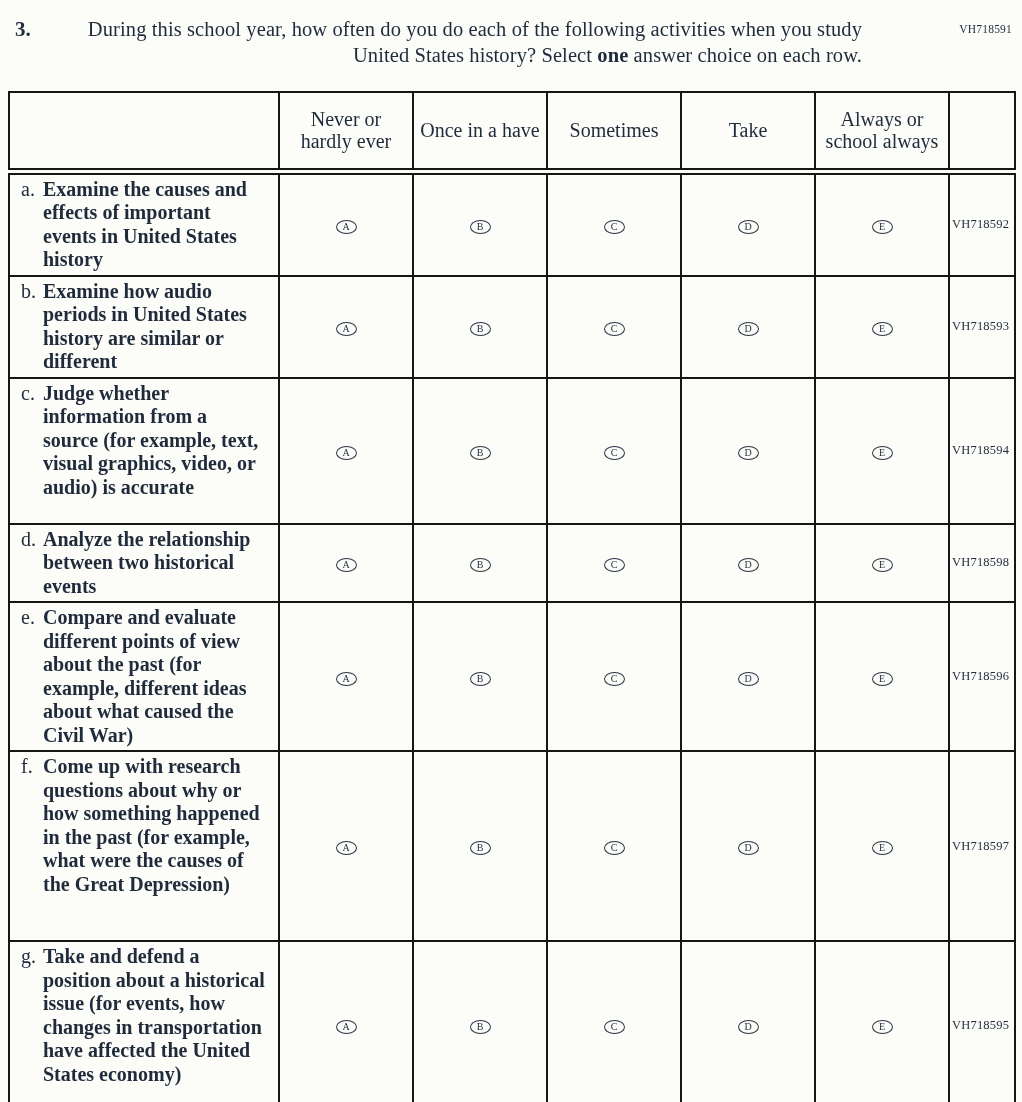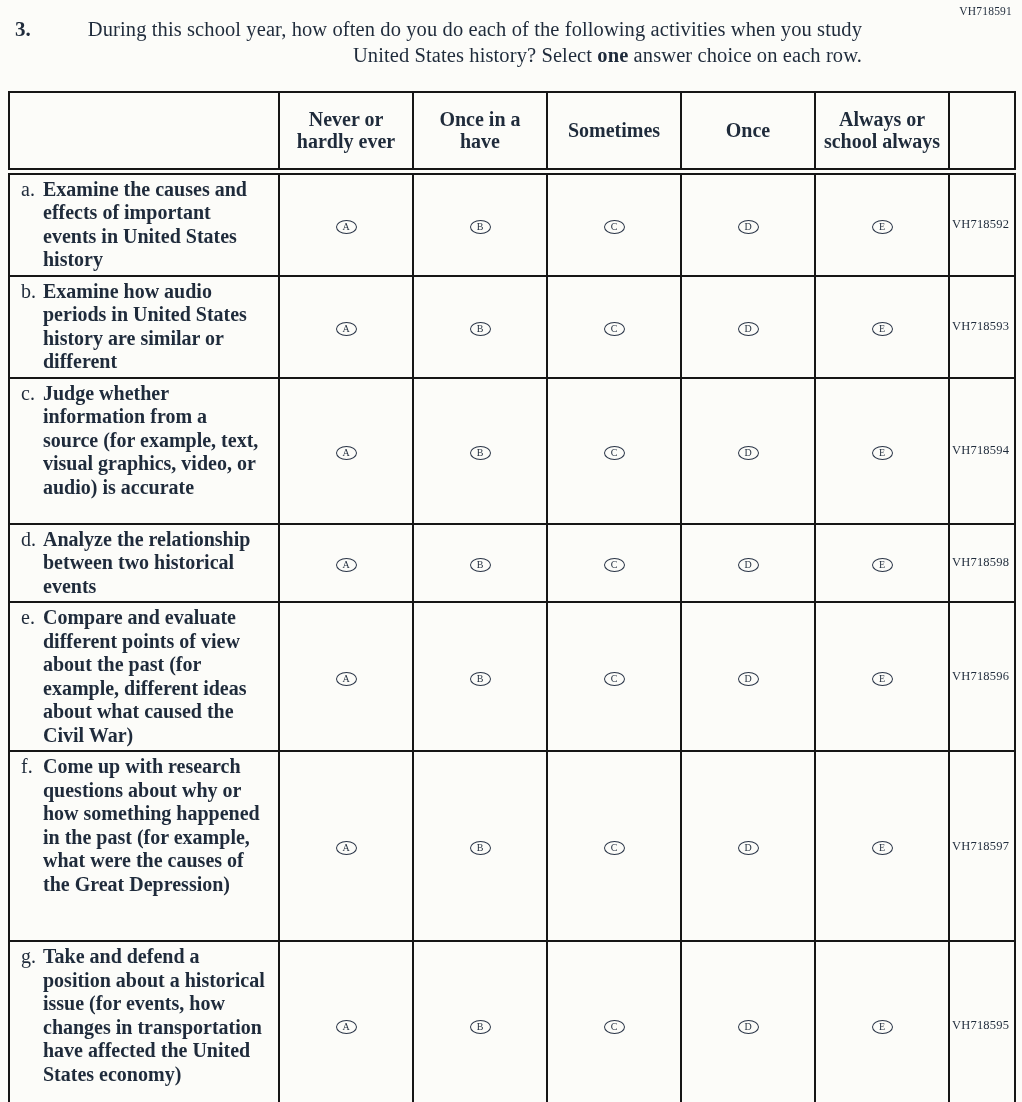--- a/index.html
+++ b/index.html
@@ -11,21 +11,21 @@
   html,body{margin:0;padding:0;}
   body{
     width:1022px;height:1102px;
     background:var(--paper);
     color:var(--ink);
     font-family:"Liberation Serif","DejaVu Serif",serif;
     position:relative;
     overflow:hidden;
   }
   .form-code-top{
-    position:absolute;top:5px;right:10px;
+    position:absolute;top:23px;right:10px;
     font-size:11.5px;letter-spacing:.2px;
   }
   .question{
     display:flex;
     padding:16px 0 0 15px;
   }
   .qnum{
     font-weight:bold;font-size:21px;
     width:47px;flex:none;line-height:26px;
   }
@@ -41,21 +41,21 @@
     margin:23px 0 0 8px;
   }
   col.c-stmt{width:270px;}
   col.c-opt{width:134px;}
   col.c-code{width:66px;}
   th,td{border:2.5px solid var(--line);}
   thead th{
     height:79px;
     border-bottom:7px double var(--line);
     font-size:20px;line-height:22px;
-    font-weight:bold;text-align:center;vertical-align:middle;
+    font-weight:normal;text-align:center;vertical-align:middle;
     padding:2px 6px;
   }
   td.stmt{
     vertical-align:top;
     padding:3px 6px 3px 0;
     font-size:20px;line-height:23.5px;
   }
   .stmt-inner{display:flex;}
   .stmt-label{flex:none;width:33px;padding-left:11px;}
   .stmt-text{flex:1;max-width:222px;font-weight:bold;}
@@ -103,21 +103,21 @@
       <col class="c-opt">
       <col class="c-opt">
       <col class="c-code">
   </colgroup>
   <thead>
     <tr>
       <th></th>
       <th>Never or hardly ever</th>
       <th>Once in a have</th>
       <th>Sometimes</th>
-      <th>Once</th>
+      <th>Take</th>
       <th>Always or school always</th>
       <th></th>
     </tr>
   </thead>
   <tbody>
 
     <tr class="r0">
       <td class="stmt">
           <div class="stmt-inner">
         <span class="stmt-label">a.</span>

